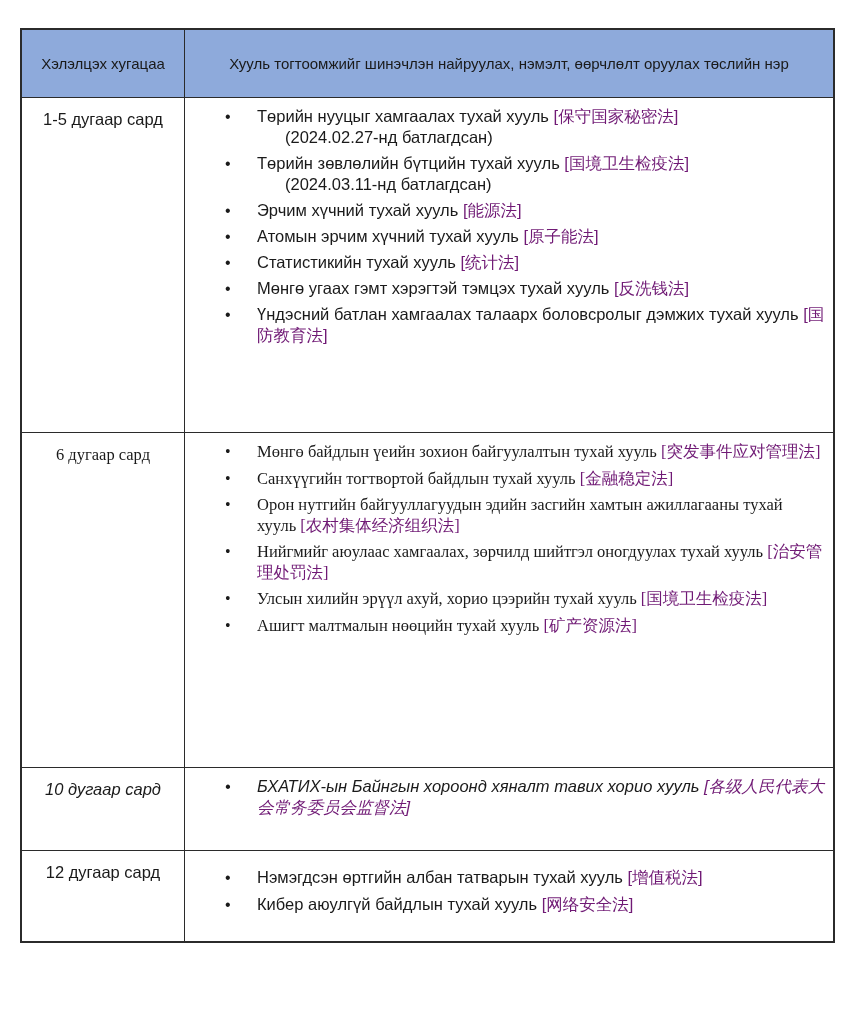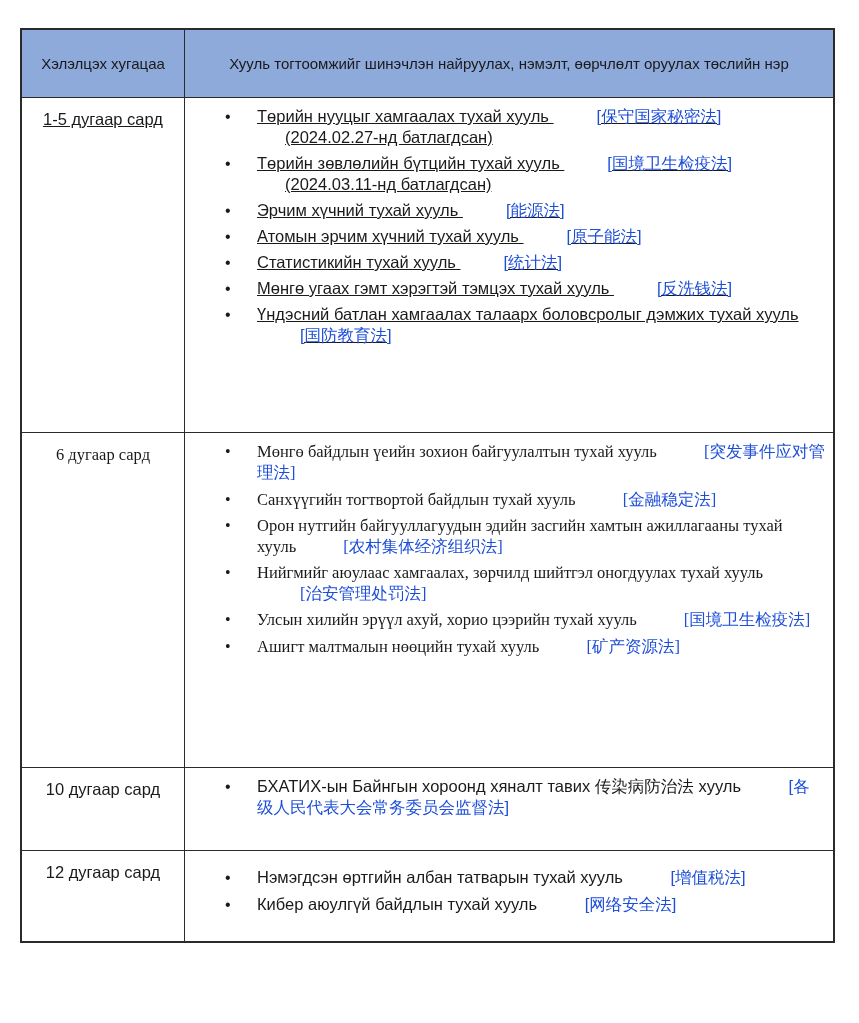--- a/index.html
+++ b/index.html
@@ -22,36 +22,36 @@
   .law-table td.laws { padding: 8px 8px 10px 0; }
   ul.law-list { margin: 0; padding: 0; list-style: none; }
   ul.law-list li {
     position: relative; padding-left: 72px; font-size: 16.5px; line-height: 21px;
     margin: 0 0 5px 0;
   }
   ul.law-list li .bullet {
     position: absolute; left: 40px; top: 0; font-size: 16px;
   }
   ul.law-list li .sub { display: block; margin-left: 28px; }
-  .cn { color: #1d4ed8; margin-left: 43px; }
+  .cn { color: #701a75; }
   .tall li { line-height: 30px; margin-bottom: 0; }
   .tall li.gap { margin-top: 6px; }
 </style>
 </head>
 <body>
 
 <table class="law-table">
   <thead>
     <tr>
       <th style="width:150px">Хэлэлцэх хугацаа</th>
       <th>Хууль тогтоомжийг шинэчлэн найруулах, нэмэлт, өөрчлөлт оруулах төслийн нэр</th>
     </tr>
   </thead>
   <tbody id="tbody">
-      <tr style="height: 335px; text-decoration: underline;">
+      <tr style="height: 335px;">
         <td class="period"><span>1-5 дугаар сард</span></td>
         <td class="laws">
           <ul class="law-list">
             <li><span class="bullet">•</span><span>Төрийн нууцыг хамгаалах тухай хууль </span><span class="cn">[保守国家秘密法]</span><span class="sub">(2024.02.27-нд батлагдсан)</span></li>
             <li><span class="bullet">•</span><span>Төрийн зөвлөлийн бүтцийн тухай хууль </span><span class="cn">[国境卫生检疫法]</span><span class="sub">(2024.03.11-нд батлагдсан)</span></li>
             <li><span class="bullet">•</span><span>Эрчим хүчний тухай хууль </span><span class="cn">[能源法]</span></li>
             <li><span class="bullet">•</span><span>Атомын эрчим хүчний тухай хууль </span><span class="cn">[原子能法]</span></li>
             <li><span class="bullet">•</span><span>Статистикийн тухай хууль </span><span class="cn">[统计法]</span></li>
             <li><span class="bullet">•</span><span>Мөнгө угаах гэмт хэрэгтэй тэмцэх тухай хууль </span><span class="cn">[反洗钱法]</span></li>
             <li><span class="bullet">•</span><span>Үндэсний батлан хамгаалах талаарх боловсролыг дэмжих тухай хууль </span><span class="cn">[国防教育法]</span></li>
@@ -64,25 +64,25 @@
           <ul class="law-list tall">
             <li><span class="bullet">•</span><span>Мөнгө байдлын үеийн зохион байгуулалтын тухай хууль </span><span class="cn">[突发事件应对管理法]</span></li>
             <li class="gap"><span class="bullet">•</span><span>Санхүүгийн тогтвортой байдлын тухай хууль </span><span class="cn">[金融稳定法]</span></li>
             <li><span class="bullet">•</span><span>Орон нутгийн байгууллагуудын эдийн засгийн хамтын ажиллагааны тухай хууль </span><span class="cn">[农村集体经济组织法]</span></li>
             <li><span class="bullet">•</span><span>Нийгмийг аюулаас хамгаалах, зөрчилд шийтгэл оногдуулах тухай хууль </span><span class="cn">[治安管理处罚法]</span></li>
             <li><span class="bullet">•</span><span>Улсын хилийн эрүүл ахуй, хорио цээрийн тухай хууль </span><span class="cn">[国境卫生检疫法]</span></li>
             <li class="gap"><span class="bullet">•</span><span>Ашигт малтмалын нөөцийн тухай хууль </span><span class="cn">[矿产资源法]</span></li>
           </ul>
         </td>
       </tr>
-      <tr style="height: 83px;">
+      <tr style="height: 83px; font-style: italic;">
         <td class="period"><span>10 дугаар сард</span></td>
         <td class="laws">
           <ul class="law-list tall">
-            <li><span class="bullet">•</span><span>БХАТИХ-ын Байнгын хороонд хяналт тавих 传染病防治法 хууль </span><span class="cn">[各级人民代表大会常务委员会监督法]</span></li>
+            <li><span class="bullet">•</span><span>БХАТИХ-ын Байнгын хороонд хяналт тавих хорио хууль </span><span class="cn">[各级人民代表大会常务委员会监督法]</span></li>
           </ul>
         </td>
       </tr>
       <tr style="height: 91px;">
         <td class="period"><span>12 дугаар сард</span></td>
         <td class="laws">
           <ul class="law-list tall" style="margin-top: 8px;">
             <li><span class="bullet">•</span><span>Нэмэгдсэн өртгийн албан татварын тухай хууль </span><span class="cn">[增值税法]</span></li>
             <li class="gap"><span class="bullet">•</span><span>Кибер аюулгүй байдлын тухай хууль </span><span class="cn">[网络安全法]</span></li>
           </ul>

